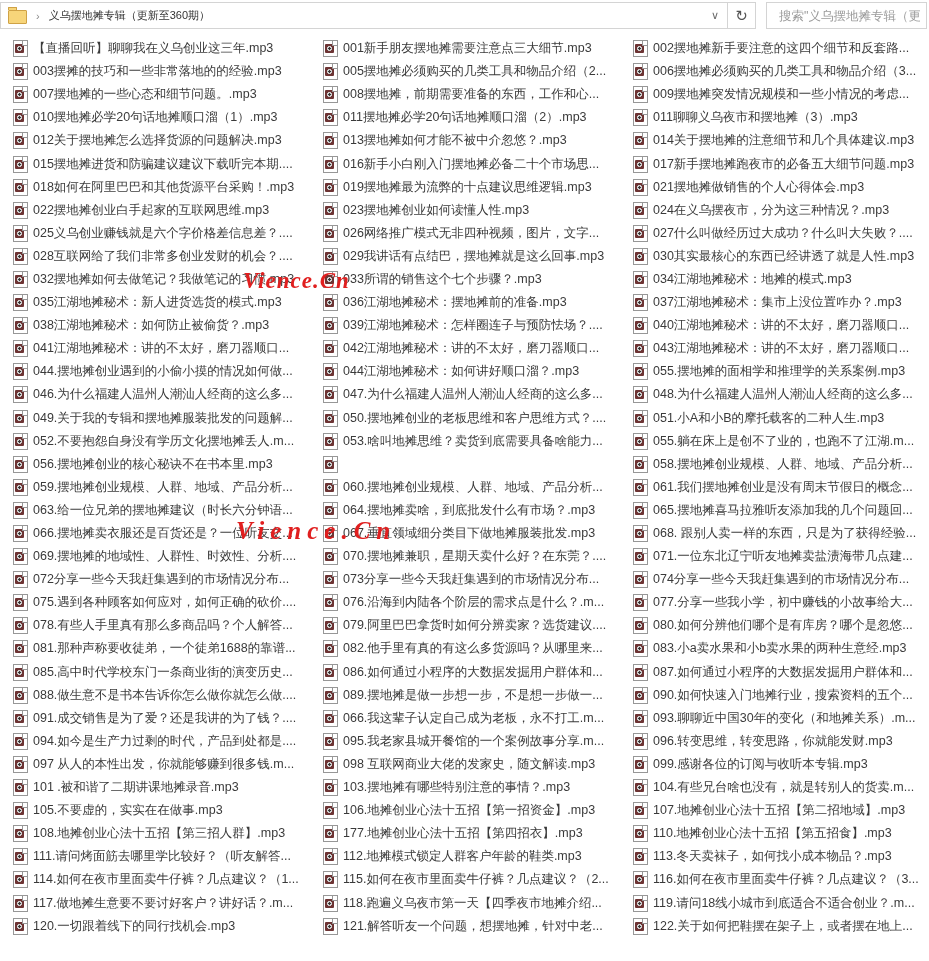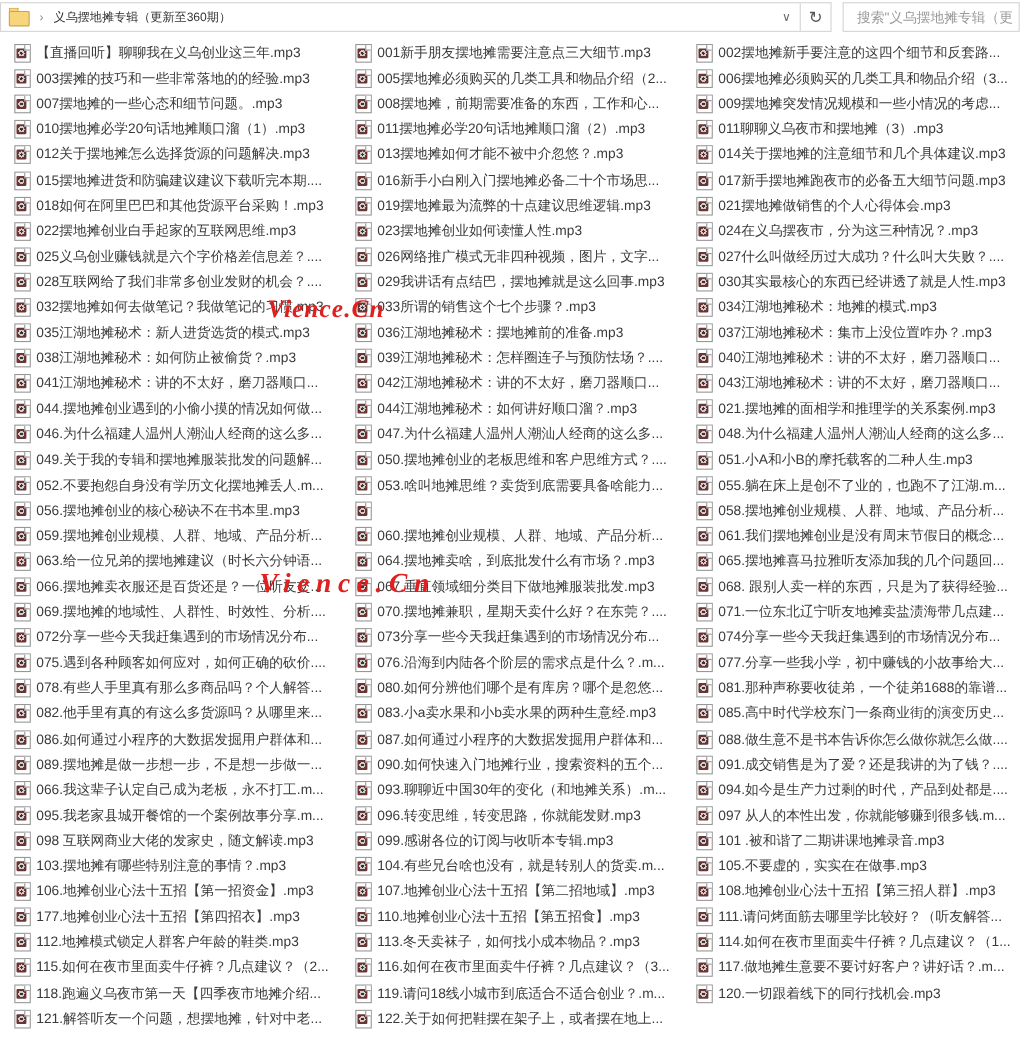--- a/index.html
+++ b/index.html
@@ -232,21 +232,21 @@
     <div class="fitem">
     <span class="ficon"></span>
     <span class="fname">044.摆地摊创业遇到的小偷小摸的情况如何做...</span>
   </div>
     <div class="fitem">
     <span class="ficon"></span>
     <span class="fname">044江湖地摊秘术：如何讲好顺口溜？.mp3</span>
   </div>
     <div class="fitem">
     <span class="ficon"></span>
-    <span class="fname">021.摆地摊的面相学和推理学的关系案例.mp3</span>
+    <span class="fname">055.摆地摊的面相学和推理学的关系案例.mp3</span>
   </div>
     <div class="fitem">
     <span class="ficon"></span>
     <span class="fname">046.为什么福建人温州人潮汕人经商的这么多...</span>
   </div>
     <div class="fitem">
     <span class="ficon"></span>
     <span class="fname">047.为什么福建人温州人潮汕人经商的这么多...</span>
   </div>
     <div class="fitem">
@@ -356,20 +356,24 @@
     <span class="ficon"></span>
     <span class="fname">076.沿海到内陆各个阶层的需求点是什么？.m...</span>
   </div>
     <div class="fitem">
     <span class="ficon"></span>
     <span class="fname">077.分享一些我小学，初中赚钱的小故事给大...</span>
   </div>
     <div class="fitem">
     <span class="ficon"></span>
     <span class="fname">078.有些人手里真有那么多商品吗？个人解答...</span>
+  </div>
+    <div class="fitem">
+    <span class="ficon"></span>
+    <span class="fname">079.阿里巴巴拿货时如何分辨卖家？选货建议....</span>
   </div>
     <div class="fitem">
     <span class="ficon"></span>
     <span class="fname">080.如何分辨他们哪个是有库房？哪个是忽悠...</span>
   </div>
     <div class="fitem">
     <span class="ficon"></span>
     <span class="fname">081.那种声称要收徒弟，一个徒弟1688的靠谱...</span>
   </div>
     <div class="fitem">

